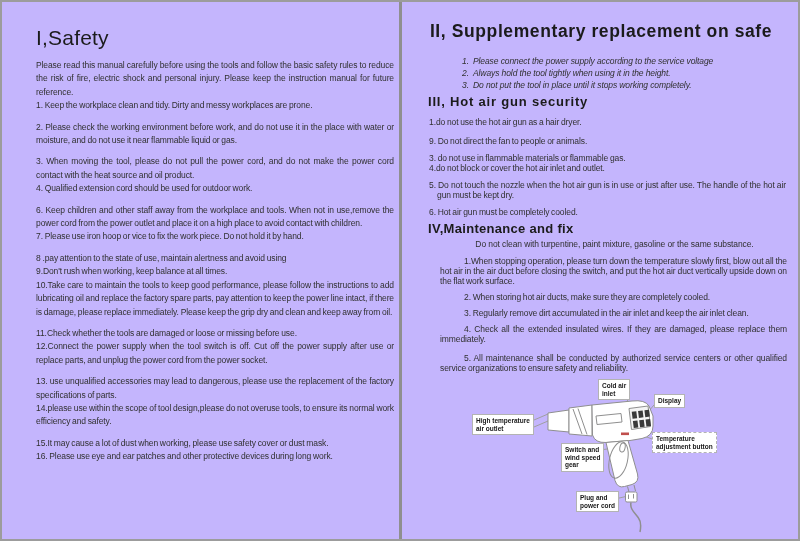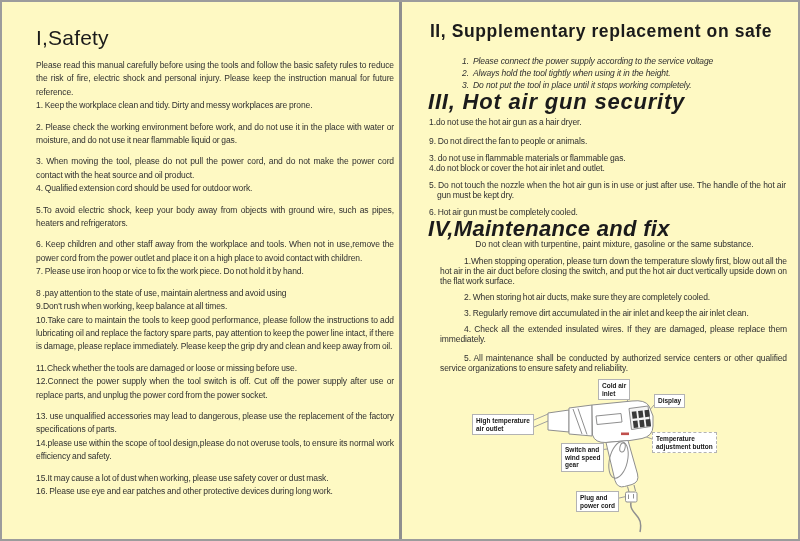--- a/index.html
+++ b/index.html
@@ -1,20 +1,20 @@
 <!DOCTYPE html>
 <html><head>
 <meta charset="utf-8">
 <style>
   * { margin:0; padding:0; box-sizing:border-box; }
   html,body { background:#ffffff; }
   body { font-family:"Liberation Sans", sans-serif; }
 
   .sheet{
-    position:relative; width:800px; height:541px; background:#fef9c3;
+    position:relative; width:800px; height:541px; background:#c4b5fd;
     border:2px solid #9c9c9c; overflow:hidden;
   }
   .divider{
     position:absolute; left:397px; top:0; width:3px; height:100%;
     background:#8f8f8f;
   }
   .page{ position:absolute; top:0; height:537px; color:#2d2d2d; overflow:hidden; }
   .page-left{ left:2px; width:395px; padding:22px 5px 0 32px; }
   .page-right{ left:400px; width:398px; }
 
@@ -32,22 +32,22 @@
 
   
   .sup-title{
     margin-top:19px; text-align:center; font-size:17.5px; line-height:21px;
     font-weight:bold; letter-spacing:.6px; color:#1b1b1b;
   }
   .supp-list{ margin:14px 14px 0 60px; font-size:8.5px; line-height:11.8px;
     letter-spacing:-0.1px; color:#303030;font-style:italic; }
   .supp-item .num{ display:inline-block; width:11px; }
   .sec-head{
-    margin:1px 16px 0 26px; font-size:22px; line-height:19px; font-weight:bold;
-    letter-spacing:.8px; color:#1b1b1b;font-style:italic;
+    margin:1px 16px 0 26px; font-size:13px; line-height:19px; font-weight:bold;
+    letter-spacing:.8px; color:#1b1b1b;
   }
   .sec-head.iv{ margin-top:2px; letter-spacing:.3px; }
   .r-item{
     margin-left:27px; margin-right:14px; font-size:8.5px; line-height:10px;
     letter-spacing:-0.1px; word-spacing:-0.5px; color:#303030;
   }
   .r-item.i1{ margin-top:6px; }
   .r-item.i2{ margin-top:8.5px; }
   .r-item.i3{ margin-top:7px; }
   .r-item.i4{ margin-top:0.5px; }
@@ -91,21 +91,20 @@
 <div class="sheet">
 
   <div class="page page-left">
     <h1 class="doc-title">I,Safety</h1>
     <div class="body-text">
       <p>Please read this manual carefully before using the tools and follow the basic safety rules to reduce the risk of fire, electric shock and personal injury. Please keep the instruction manual for future reference.</p>
       <p>1. Keep the workplace clean and tidy. Dirty and messy workplaces are prone.</p>
       <p class="gap">2. Please check the working environment before work, and do not use it in the place with water or moisture, and do not use it near flammable liquid or gas.</p>
       <p class="gap">3. When moving the tool, please do not pull the power cord, and do not make the power cord contact with the heat source and oil product.</p>
       <p>4. Qualified extension cord should be used for outdoor work.</p>
-      <p class="gap">5.To avoid electric shock, keep your body away from objects with ground wire, such as pipes, heaters and refrigerators.</p>
       <p class="gap">6. Keep children and other staff away from the workplace and tools. When not in use,remove the power cord from the power outlet and place it on a high place to avoid contact with children.</p>
       <p>7. Please use iron hoop or vice to fix the work piece. Do not hold it by hand.</p>
       <p class="gap">8 .pay attention to the state of use, maintain alertness and avoid using</p>
       <p>9.Don't rush when working, keep balance at all times.</p>
       <p>10.Take care to maintain the tools to keep good performance, please follow the instructions to add lubricating oil and replace the factory spare parts, pay attention to keep the power line intact, if there is damage, please replace immediately. Please keep the grip dry and clean and keep away from oil.</p>
       <p class="gap">11.Check whether the tools are damaged or loose or missing before use.</p>
       <p>12.Connect the power supply when the tool switch is off. Cut off the power supply after use or replace parts, and unplug the power cord from the power socket.</p>
       <p class="gap">13. use unqualified accessories may lead to dangerous, please use the replacement of the factory specifications of parts.</p>
       <p>14.please use within the scope of tool design,please do not overuse tools, to ensure its normal work efficiency and safety.</p>
       <p class="gap">15.It may cause a lot of dust when working, please use safety cover or dust mask.</p>

